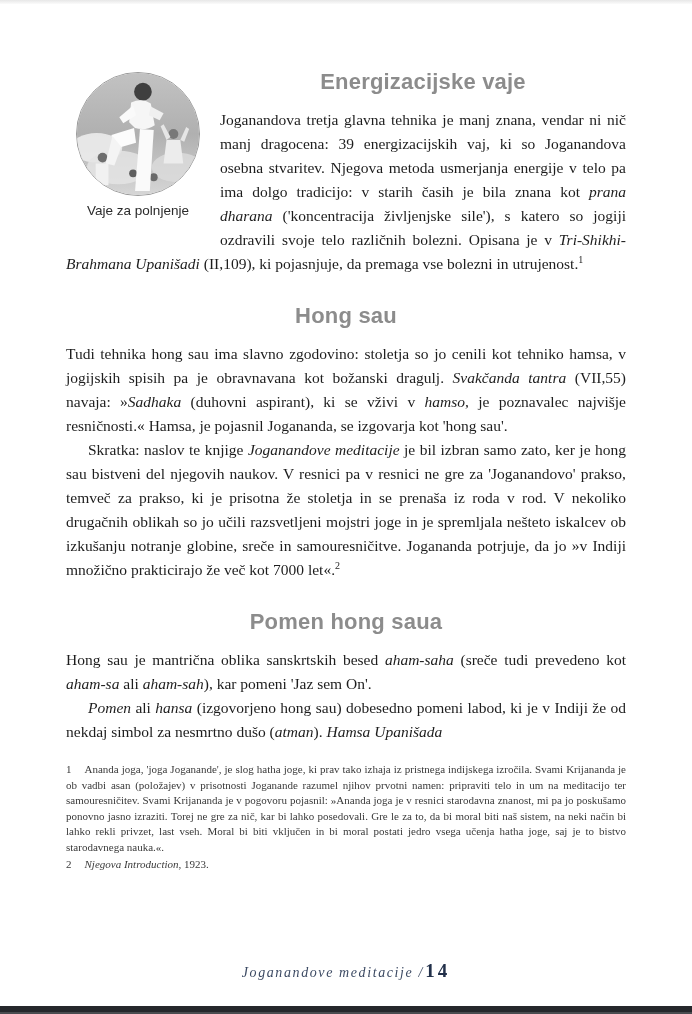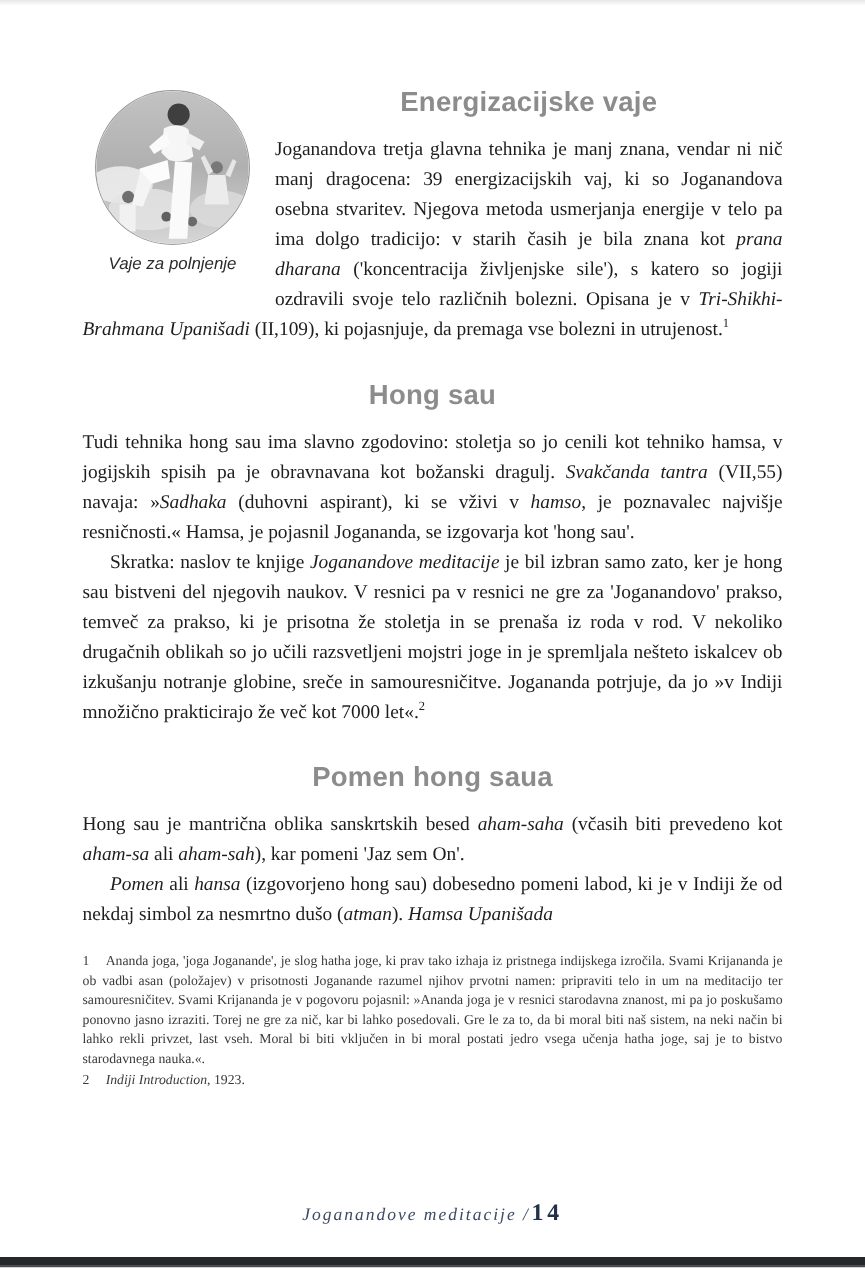--- a/index.html
+++ b/index.html
@@ -50,21 +50,20 @@
   .circle-img{
     width:124px;height:124px;
     margin:0 auto;
     border-radius:50%;
     overflow:hidden;
     border:1px solid #9a9a9a;
   }
   .circle-img svg{display:block;width:100%;height:100%;}
   figcaption{
     font-family:"Liberation Sans", sans-serif;
-    font-style:italic;
     font-size:13.5px;
     color:#2b2b2b;
     margin-top:7px;
     white-space:nowrap;
   }
   .paras p{
     margin:0;
     font-size:15.5px;
     line-height:24px;
     text-align:justify;
@@ -163,28 +162,28 @@
     <h2 class="sec-heading">Hong sau</h2>
     <div class="paras">
         <p><span>Tudi tehnika hong sau ima slavno zgodovino: stoletja so jo cenili kot tehniko hamsa, v jogijskih spisih pa je obravnavana kot božanski dragulj. </span><i>Svakčanda tantra</i><span> (VII,55) navaja: »</span><i>Sadhaka</i><span> (duhovni aspirant), ki se vživi v </span><i>hamso</i><span>, je poznavalec najvišje resničnosti.« Hamsa, je pojasnil Jogananda, se izgovarja kot 'hong sau'.</span></p>
         <p class="indent"><span>Skratka: naslov te knjige </span><i>Joganandove meditacije</i><span> je bil izbran samo zato, ker je hong sau bistveni del njegovih naukov. V resnici pa v resnici ne gre za 'Joganandovo' prakso, temveč za prakso, ki je prisotna že stoletja in se prenaša iz roda v rod. V nekoliko drugačnih oblikah so jo učili razsvetljeni mojstri joge in je spremljala nešteto iskalcev ob izkušanju notranje globine, sreče in samouresničitve. Jogananda potrjuje, da jo »v Indiji množično prakticirajo že več kot 7000 let«.</span><sup class="supref">2</sup></p>
       </div>
   </section>
 
   <section>
     <h2 class="sec-heading">Pomen hong saua</h2>
     <div class="paras">
-        <p><span>Hong sau je mantrična oblika sanskrtskih besed </span><i>aham-saha</i><span> (včasih biti prevedeno kot </span><i>aham-sa</i><span> ali </span><i>aham-sah</i><span>), kar pomeni 'Jaz sem On'.</span></p>
+        <p><span>Hong sau je mantrična oblika sanskrtskih besed </span><i>aham-saha</i><span> (sreče tudi prevedeno kot </span><i>aham-sa</i><span> ali </span><i>aham-sah</i><span>), kar pomeni 'Jaz sem On'.</span></p>
         <p class="indent"><i>Pomen</i><span> ali </span><i>hansa</i><span> (izgovorjeno hong sau) dobesedno pomeni labod, ki je v Indiji že od nekdaj simbol za nesmrtno dušo (</span><i>atman</i><span>). </span><i>Hamsa Upanišada</i></p>
       </div>
   </section>
 
   <div class="footnotes">
       <div class="footnote"><span class="fn-num">1</span><span>Ananda joga, 'joga Joganande', je slog hatha joge, ki prav tako izhaja iz pristnega indijskega izročila. Svami Krijananda je ob vadbi asan (položajev) v prisotnosti Joganande razumel njihov prvotni namen: pripraviti telo in um na meditacijo ter samouresničitev. Svami Krijananda je v pogovoru pojasnil: »Ananda joga je v resnici starodavna znanost, mi pa jo poskušamo ponovno jasno izraziti. Torej ne gre za nič, kar bi lahko posedovali. Gre le za to, da bi moral biti naš sistem, na neki način bi lahko rekli privzet, last vseh. Moral bi biti vključen in bi moral postati jedro vsega učenja hatha joge, saj je to bistvo starodavnega nauka.«.</span></div>
-      <div class="footnote"><span class="fn-num">2</span><i>Indiji Introduction</i><span>, 1923.</span></div>
+      <div class="footnote"><span class="fn-num">2</span><i>Njegova Introduction</i><span>, 1923.</span></div>
     </div>
 
 </div>
 
 <div class="page-footer">
   <span class="footer-title">Joganandove meditacije</span><span class="footer-sep">/</span><span class="footer-num">14</span>
 </div>
 
 <div class="bottom-bar"></div>
 

